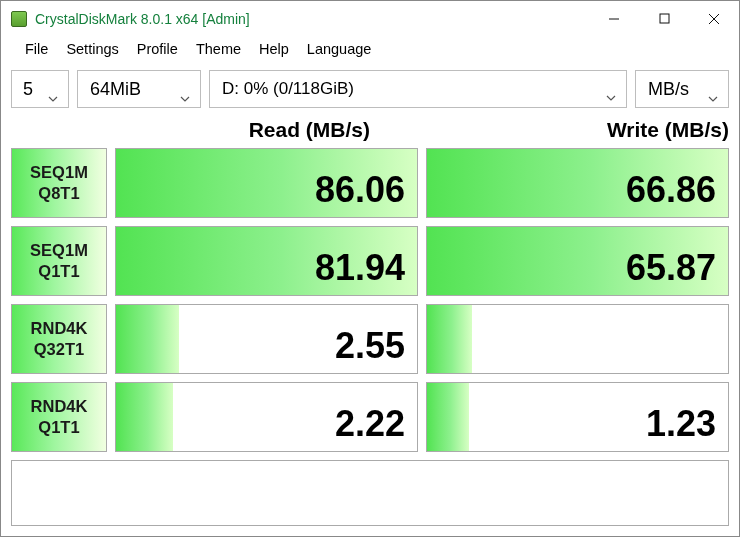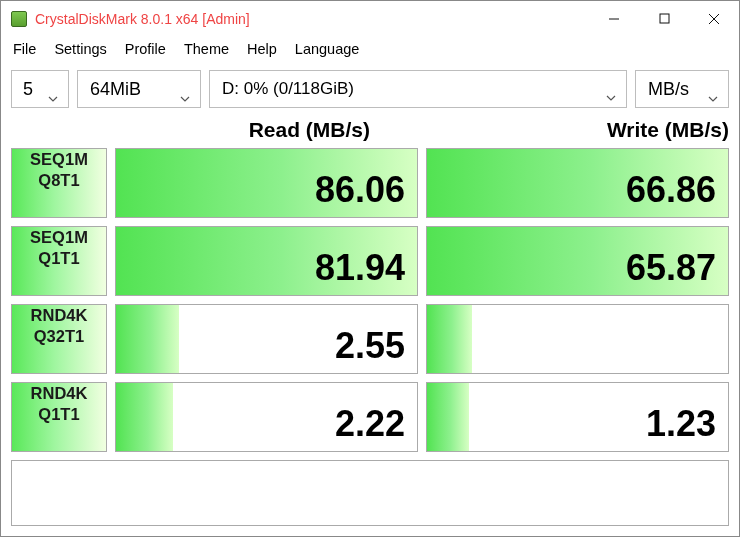--- a/index.html
+++ b/index.html
@@ -18,42 +18,42 @@
     display: flex;
     flex-direction: column;
     background: #fff;
   }
   .titlebar {
     height: 35px;
     display: flex;
     align-items: center;
     padding: 0 0 0 10px;
     font-size: 14px;
-    color: #ef4444;
+    color: #15803d;
   }
   .titlebar .app-icon {
     width: 16px; height: 16px;
     margin-right: 8px;
     background: linear-gradient(#7ec850,#5aa030);
     border: 1px solid #3a6a20;
     border-radius: 2px;
   }
   .titlebar .title-text { flex: 1; }
   .winbtns { display: flex; height: 100%; }
   .winbtn {
     width: 50px; height: 100%;
     display: flex; align-items: center; justify-content: center;
     font-size: 13px; color: #111;
   }
   .winbtn svg { stroke: #111; stroke-width: 1; fill: none; }
   .menubar {
     height: 26px;
     display: flex;
     align-items: center;
-    padding: 0 6px 0 4px;
+    padding: 0 6px 0 16px;
     font-size: 14.5px;
     gap: 2px;
     border-bottom: 1px solid transparent;
   }
   .menubar .menuitem { padding: 2px 8px; }
   .content {
     flex: 1;
     padding: 8px 10px 10px 10px;
     display: flex;
     flex-direction: column;
@@ -112,21 +112,21 @@
   .datarow {
     display:flex;
     gap: 8px;
     height: 70px;
     margin-bottom: 8px;
   }
   .rowlabel {
     width: 96px;
     border:1px solid #aaa;
     background: linear-gradient(90deg,#59e859 0%, #9ff69f 45%, #f1ffe1 100%);
-    display:flex; flex-direction:column; align-items:center; justify-content:flex-start;
+    display:flex; flex-direction:column; align-items:center; justify-content:center;
     font-weight:700; font-size:16.5px; line-height:1.25;
     color:#1a1a1a;
   }
   .cell {
     flex:1;
     border:1px solid #aaa;
     position:relative;
     background:#fff;
     display:flex; align-items:center; justify-content:flex-end;
     padding: 13px 12px 0 0;

